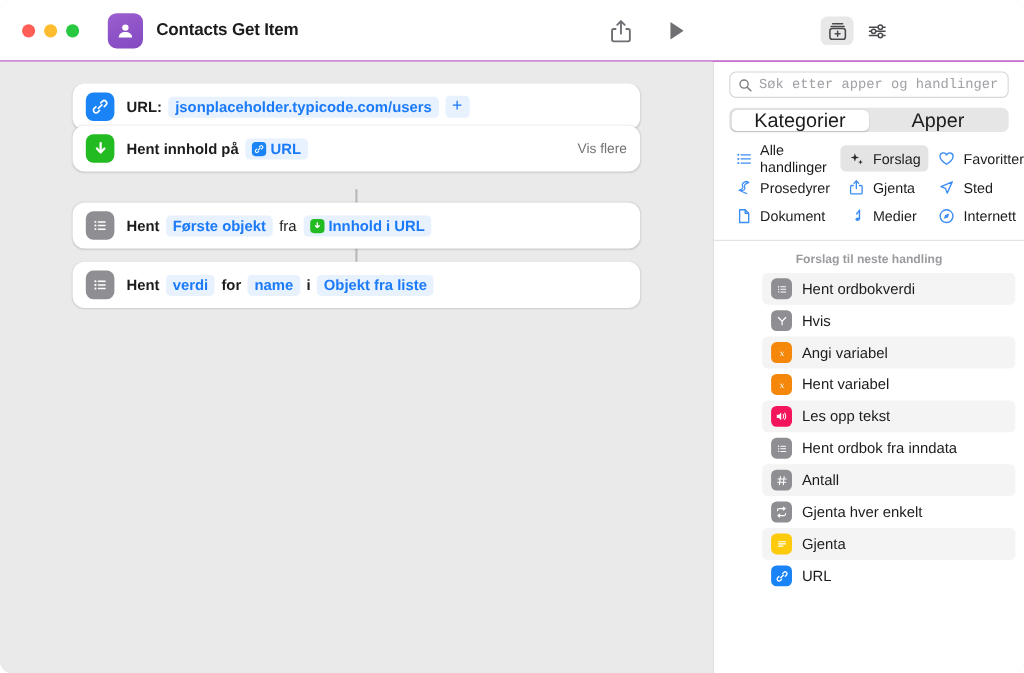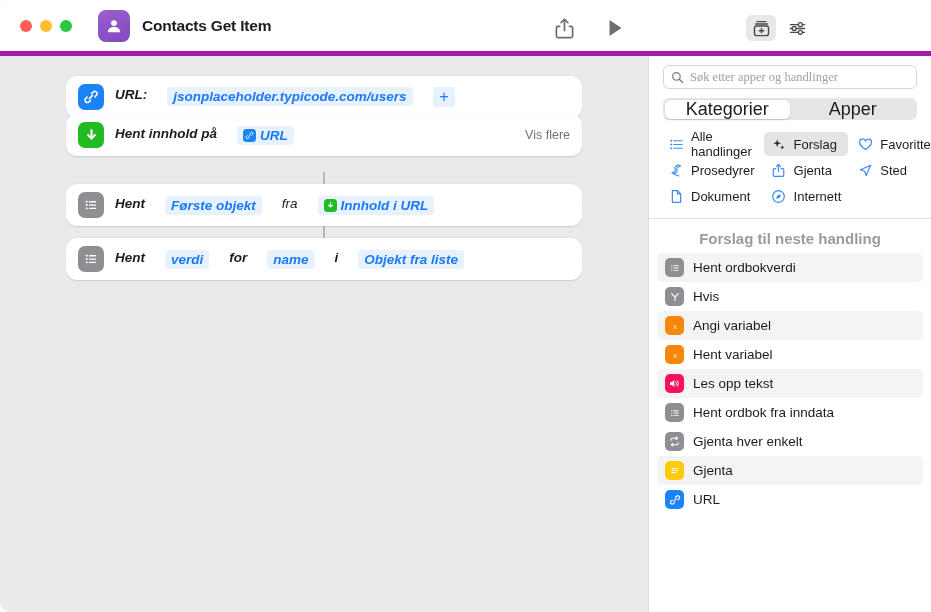--- a/index.html
+++ b/index.html
@@ -18,21 +18,21 @@
     display: flex;
     flex-direction: column;
   }
 
   
   .titlebar {
     height: 56px;
     display: flex;
     align-items: center;
     background: #ffffff;
-    border-bottom: 5px solid #a21caf;
+    border-bottom: 1px solid #a21caf;
     flex: 0 0 56px;
     position: relative;
   }
   .traffic { display: flex; gap: 8px; padding-left: 20px; }
   .light { width: 12px; height: 12px; border-radius: 50%; }
   .light.red { background: #ff5f57; }
   .light.yellow { background: #febc2e; }
   .light.green { background: #28c840; }
 
   .app-icon {
@@ -106,24 +106,23 @@
     flex: 0 0 26px;
   }
   .aicon.blue { background: #1a84f7; }
   .aicon.green { background: #22bb22; }
   .aicon.gray { background: #8e8e93; }
   .ctext {
     margin-left: 11px;
     font-size: 13.5px;
     color: #1c1c1e;
     display: flex;
-    align-items: flex-start;
-    gap: 20px;
+    align-items: center;
+    gap: 6px;
     white-space: nowrap;
-    font-style: italic;
   }
   .lbl-bold { font-weight: bold; }
   .plain { color: #1c1c1e; }
   .token {
     background: #e8f1fe;
     color: #1a7af8;
     font-weight: bold;
     border-radius: 4px;
     padding: 2px 6px;
     font-size: 13.5px;
@@ -173,21 +172,21 @@
     padding: 0 7px;
     gap: 6px;
     background: #fff;
   }
   .searchbox input {
     border: none; outline: none;
     font-size: 12.5px;
     color: #1c1c1e;
     background: transparent;
     width: 100%;
-    font-family: Liberation Serif, serif;
+    font-family: Liberation Mono, monospace;
   }
   .searchbox input::placeholder { color: #a0a0a5; }
 
   .segmented {
     margin: 9px 14px 0 14px;
     height: 22px;
     background: #e6e6e6;
     border-radius: 6px;
     display: flex;
     padding: 1.5px;
@@ -223,27 +222,27 @@
   }
   .cat.sel { background: #e4e4e4; }
   .cat .ci {
     width: 16px; height: 16px;
     display: flex; align-items: center; justify-content: center;
     flex: 0 0 16px;
     color: #3b8cf5;
   }
 
   .sug-title {
-    font-size: 15px;
+    font-size: 11px;
     color: #9b9b9f;
     font-weight: bold;
     text-align: center;
     padding: 11px 0 6px 0;
   }
-  .sug-list { padding: 0 8px; overflow: hidden; }
+  .sug-list { padding: 0 8px; overflow: hidden; margin-left: 36px; }
   .sug {
     display: flex; align-items: center; gap: 9px;
     height: 29px;
     padding: 0 8px;
     border-radius: 5px;
     font-size: 13.5px;
     color: #1c1c1e;
   }
   .sug.alt { background: #f4f4f4; }
   .sicon {
@@ -493,20 +492,30 @@
             <svg width="15" height="15" viewBox="0 0 16 16">
               <path d="M3.6 1.8 H9 L12.4 5.2 V14.2 H3.6 Z" stroke="#3b8cf5" stroke-width="1.3" fill="none" stroke-linejoin="round"></path>
               <path d="M9 1.8 V5.2 H12.4" stroke="#3b8cf5" stroke-width="1.3" fill="none" stroke-linejoin="round"></path>
             </svg>
           </span>
           <span>Dokument</span>
         </div>
         <div class="cat">
           <span class="ci">
             <svg width="15" height="15" viewBox="0 0 16 16">
+              <path d="M11 2.2 V10.6" stroke="#3b8cf5" stroke-width="1.4" stroke-linecap="round"></path>
+              <path d="M11 2.2 C11 4.4 8.4 3.8 8.4 6" stroke="#3b8cf5" stroke-width="1.4" fill="none" stroke-linecap="round"></path>
+              <ellipse cx="9.2" cy="11" rx="2" ry="1.7" fill="#3b8cf5"></ellipse>
+            </svg>
+          </span>
+          <span>Medier</span>
+        </div>
+        <div class="cat">
+          <span class="ci">
+            <svg width="15" height="15" viewBox="0 0 16 16">
               <circle cx="8" cy="8" r="6.2" stroke="#3b8cf5" stroke-width="1.3" fill="none"></circle>
               <path d="M10.6 5.4 L6.6 6.8 L5.4 10.6 L9.4 9.2 Z" fill="#3b8cf5"></path>
             </svg>
           </span>
           <span>Internett</span>
         </div>
       </div>
 
       <div class="sug-title">Forslag til neste handling</div>
 
@@ -571,20 +580,28 @@
                 <rect x="3.4" y="8.1" width="1.8" height="1.8" rx="0.5" fill="#fff"></rect>
                 <rect x="3.4" y="11.6" width="1.8" height="1.8" rx="0.5" fill="#fff"></rect>
               <rect x="6.6" y="4.9" width="8" height="1.3" rx="0.6" fill="#fff"></rect>
                 <rect x="6.6" y="8.4" width="8" height="1.3" rx="0.6" fill="#fff"></rect>
                 <rect x="6.6" y="11.9" width="8" height="1.3" rx="0.6" fill="#fff"></rect>
             </svg>
           </span>
           <span>Hent ordbok fra inndata</span>
         </div>
 
+        <div class="sug alt">
+          <span class="sicon gray">
+            <svg width="12" height="12" viewBox="0 0 18 18">
+              <path d="M6.6 3.4 L5.4 14.6 M11.8 3.4 L10.6 14.6 M3.4 6.6 H14.6 M3 11.2 H14.2" stroke="#fff" stroke-width="1.5" stroke-linecap="round"></path>
+            </svg>
+          </span>
+          <span>Antall</span>
+        </div>
 
         <div class="sug">
           <span class="sicon gray">
             <svg width="13" height="13" viewBox="0 0 18 18">
               <path d="M4 7.2 V6.4 A1.8 1.8 0 0 1 5.8 4.6 H13" stroke="#fff" stroke-width="1.5" fill="none" stroke-linecap="round"></path>
               <path d="M11.2 2.8 L13.4 4.6 L11.2 6.4" stroke="#fff" stroke-width="1.5" fill="none" stroke-linecap="round" stroke-linejoin="round"></path>
               <path d="M14 10.8 V11.6 A1.8 1.8 0 0 1 12.2 13.4 H5" stroke="#fff" stroke-width="1.5" fill="none" stroke-linecap="round"></path>
               <path d="M6.8 11.6 L4.6 13.4 L6.8 15.2" stroke="#fff" stroke-width="1.5" fill="none" stroke-linecap="round" stroke-linejoin="round"></path>
             </svg>
           </span>

